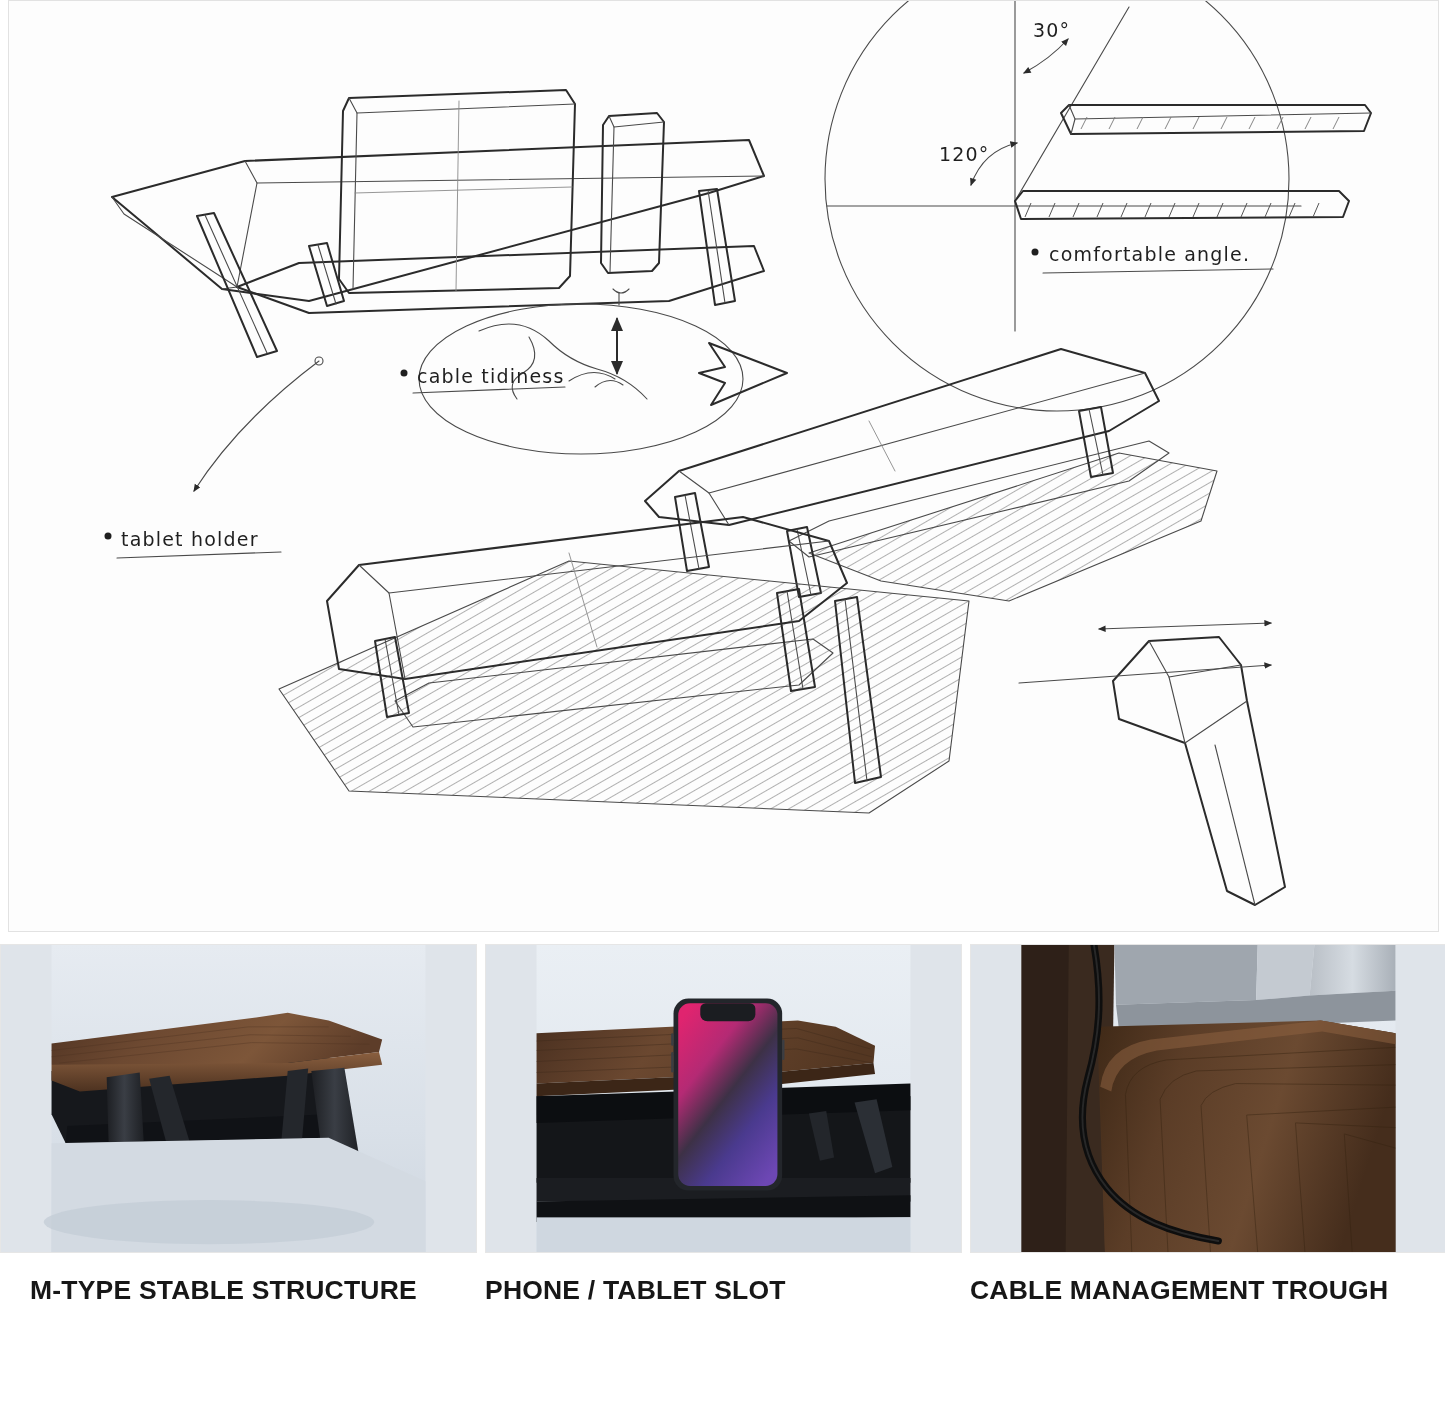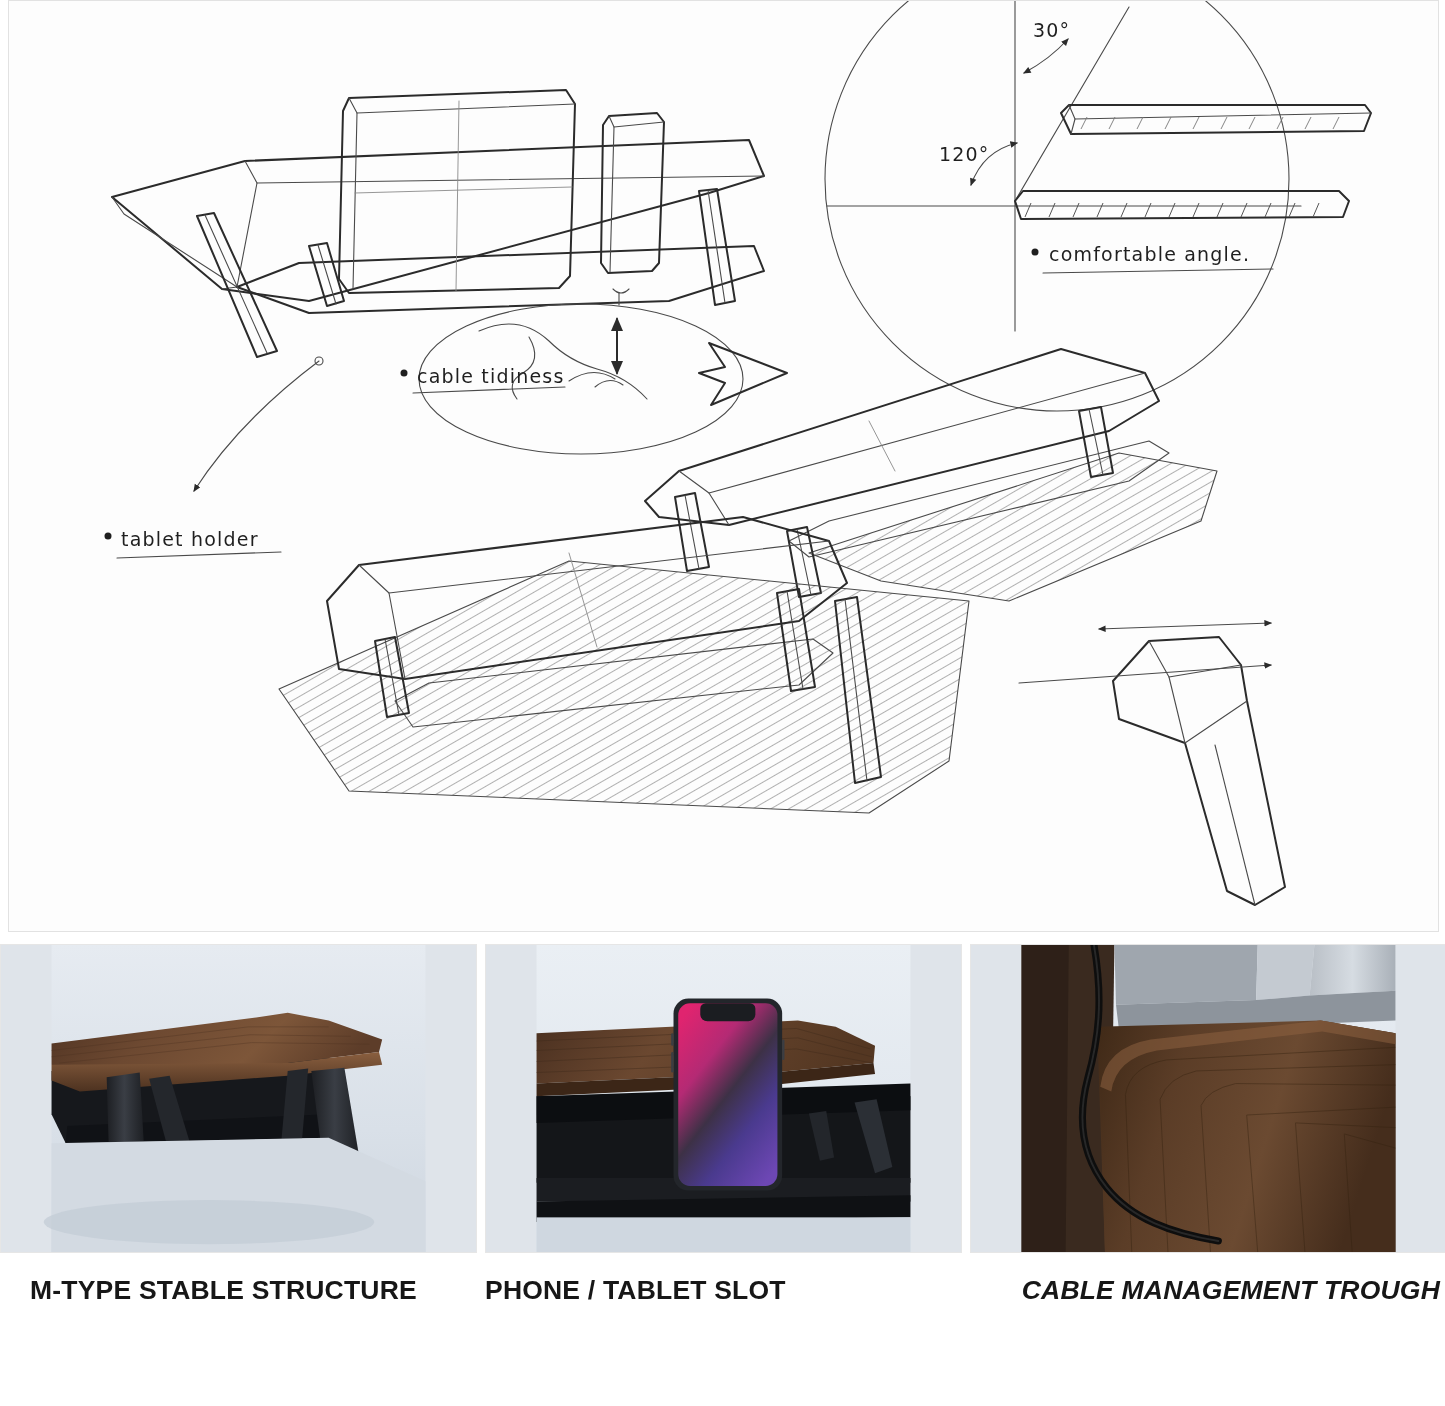--- a/index.html
+++ b/index.html
@@ -77,21 +77,21 @@
   .photo-caption {
     margin-top: 22px;
     font-size: 26.5px;
     font-weight: bold;
     letter-spacing: 0.2px;
     color: #171717;
     white-space: nowrap;
   }
   .cap-left   { text-align: left; padding-left: 30px; }
   .cap-center { text-align: left; }
-  .cap-right  { text-align: right; padding-right: 5px; font-style: italic; }
+  .cap-right  { padding-right: 5px; }
 </style>
 </head>
 <body>
 
 <div class="page">
 
   <div class="sketch-panel">
     <svg viewBox="0 0 1429 930" xmlns="http://www.w3.org/2000/svg">
       <defs>
         <pattern id="hatchPat" width="9" height="9" patternTransform="rotate(60)" patternUnits="userSpaceOnUse">

